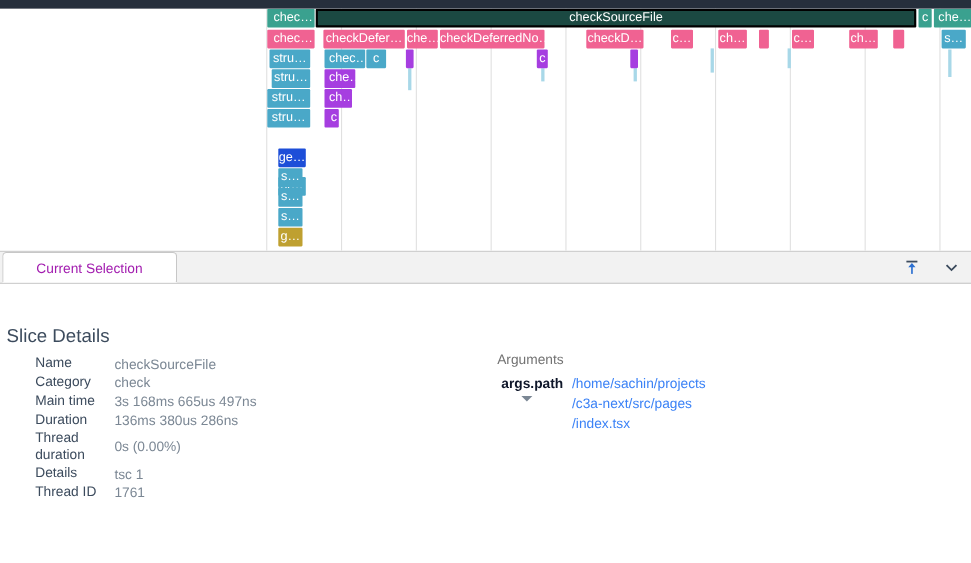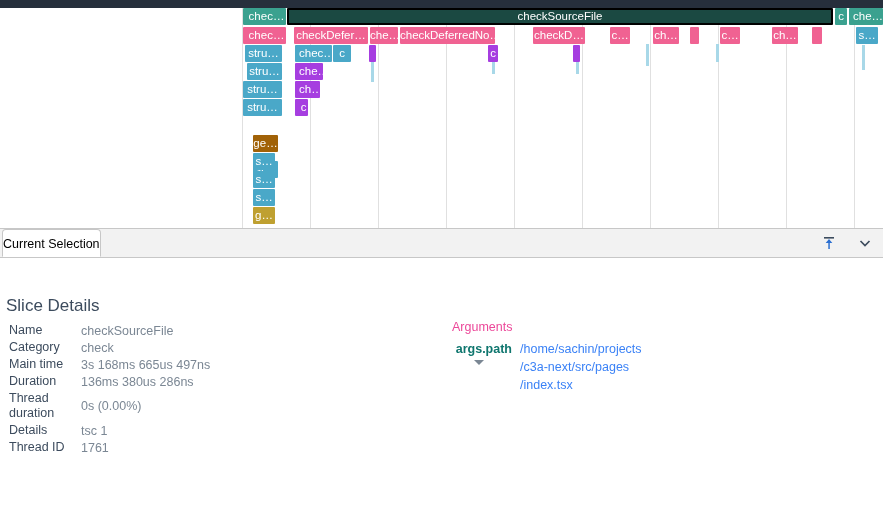--- a/index.html
+++ b/index.html
@@ -69,24 +69,24 @@
   .tabstrip {
     position: relative;
     height: 28px;
     background: #f2f2f2;
     border-bottom: 1px solid #c7c7c7;
   }
   .tab {
     position: absolute;
     left: 2px; top: 0px;
     height: 28px;
-    padding: 0 0;
+    padding: 0 30px;
     line-height: 28px;
     font-size: 12.5px;
-    color: #000000;
+    color: #a21caf;
     background: #ffffff;
     border: 1px solid #c7c7c7;
     border-bottom: 1px solid #ffffff;
     border-top-left-radius: 4px;
     border-top-right-radius: 4px;
     box-sizing: border-box;
     cursor: pointer;
   }
   .tab-actions {
     position: absolute;
@@ -112,21 +112,21 @@
   .panel-title {
     position: absolute;
     left: 6px; top: 38px;
     font-size: 17px;
     color: #3c4b5d;
   }
 
   
   .kv-table {
     position: absolute;
-    left: 9px; top: 64px;
+    left: 32px; top: 64px;
     width: 420px;
     border-collapse: collapse;
   }
   .kv-table td {
     font-size: 12.5px;
     vertical-align: middle;
     padding: 1px 0;
   }
   .kv-key {
     width: 60px;
@@ -140,32 +140,32 @@
   }
 
   
   .args-block {
     position: absolute;
     left: 452px; top: 62px;
     width: 400px;
   }
   .args-title {
     font-size: 12.5px;
-    color: #ec4899;
+    color: #737373;
     margin-bottom: 6px;
   }
   .args-row {
     display: flex;
     align-items: flex-start;
   }
   .args-key {
     width: 60px;
     text-align: right;
     font-size: 12.5px;
-    color: #0f766e;
+    color: #0f172a;
     font-weight: bold;
     padding-right: 8px;
     line-height: 18px;
   }
   .args-caret {
     position: absolute;
     left: 22px; top: 40px;
     width: 0; height: 0;
     border-left: 5px solid transparent;
     border-right: 5px solid transparent;
@@ -225,21 +225,21 @@
       <div class="slice" title="checkBlock" style="left: 369px; top: 37px; width: 7px; background: rgb(166, 62, 224);"></div>
       <div class="slice centered" title="checkBlock" style="left: 488px; top: 37px; width: 10px; background: rgb(166, 62, 224);">c</div>
       <div class="slice" title="checkBlock" style="left: 573px; top: 37px; width: 7px; background: rgb(166, 62, 224);"></div>
       <div class="slice centered" title="structuredTypeRelatedTo" style="left: 247px; top: 55px; width: 35px; background: rgb(74, 168, 200);">stru…</div>
       <div class="slice" title="checkExpression" style="left: 295px; top: 55px; width: 28px; background: rgb(166, 62, 224);">che…</div>
       <div class="slice centered" title="structuredTypeRelatedTo" style="left: 243px; top: 73px; width: 39px; background: rgb(74, 168, 200);">stru…</div>
       <div class="slice" title="checkExpression" style="left: 295px; top: 73px; width: 25px; background: rgb(166, 62, 224);">ch…</div>
       <div class="slice centered" title="structuredTypeRelatedTo" style="left: 243px; top: 91px; width: 39px; background: rgb(74, 168, 200);">stru…</div>
       <div class="slice" title="check" style="left: 295px; top: 91px; width: 13px; background: rgb(166, 62, 224);">c</div>
       <div class="slice centered" title="structuredTypeRelatedTo" style="left: 253px; top: 109px; width: 25px; background: rgb(74, 168, 200); margin-top: 44px;">st…</div>
-      <div class="slice centered" title="getTypeOfSymbol" style="left: 253px; top: 127px; width: 25px; background: #a16207;">ge…</div>
+      <div class="slice centered" title="getTypeOfSymbol" style="left: 253px; top: 127px; width: 25px; background: #1d4ed8;">ge…</div>
       <div class="slice centered" title="structuredTypeRelatedTo" style="left: 253px; top: 145px; width: 22px; background: rgb(74, 168, 200);">s…</div>
       <div class="slice centered" title="structuredTypeRelatedTo" style="left: 253px; top: 163px; width: 22px; background: rgb(74, 168, 200);">s…</div>
       <div class="slice centered" title="structuredTypeRelatedTo" style="left: 253px; top: 181px; width: 22px; background: rgb(74, 168, 200);">s…</div>
       <div class="slice centered" title="getTypeOfSymbol" style="left: 253px; top: 199px; width: 22px; background: rgb(191, 160, 48);">g…</div>
     </div>
 
   <div class="details-panel">
 
     <div class="tabstrip">
       <div class="tab">Current Selection</div>

